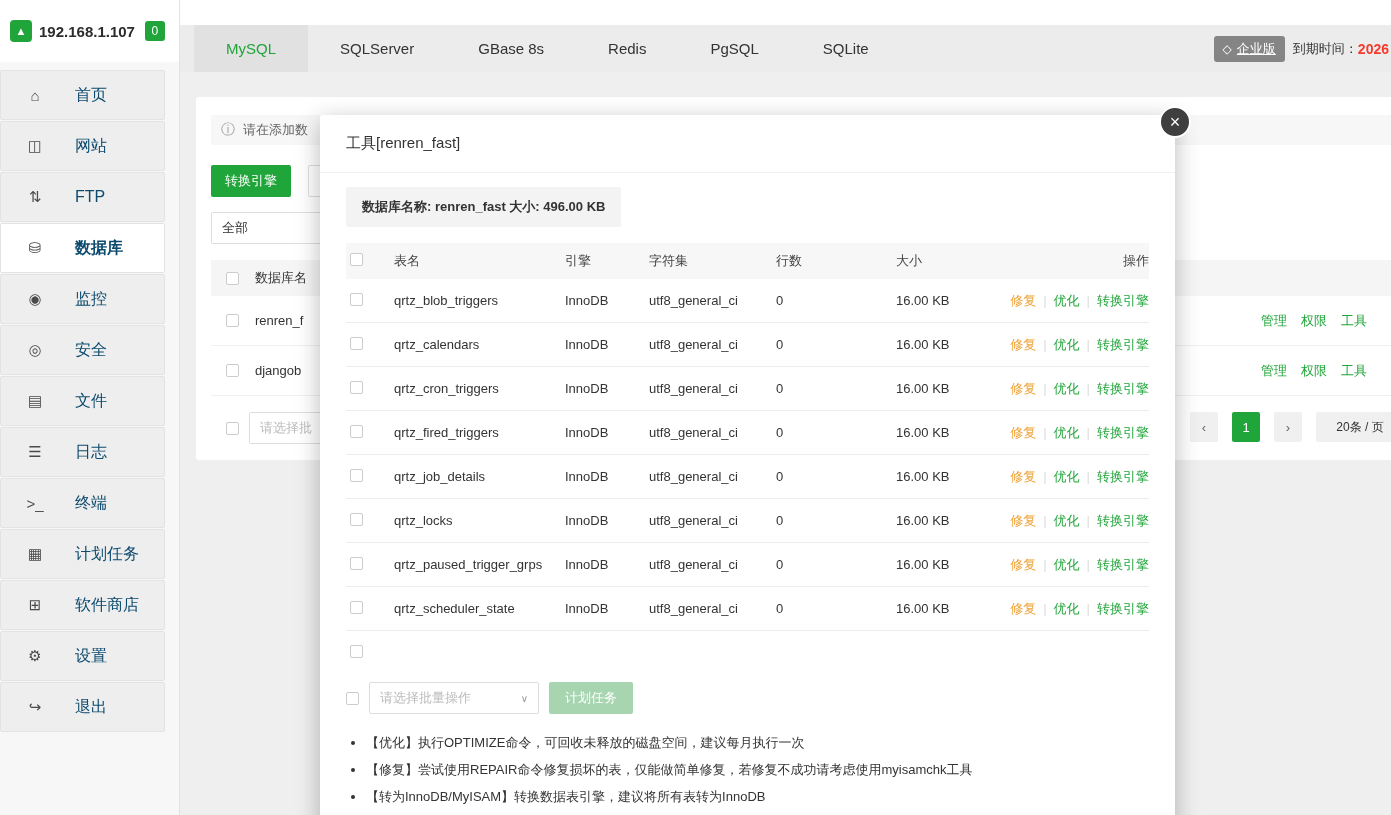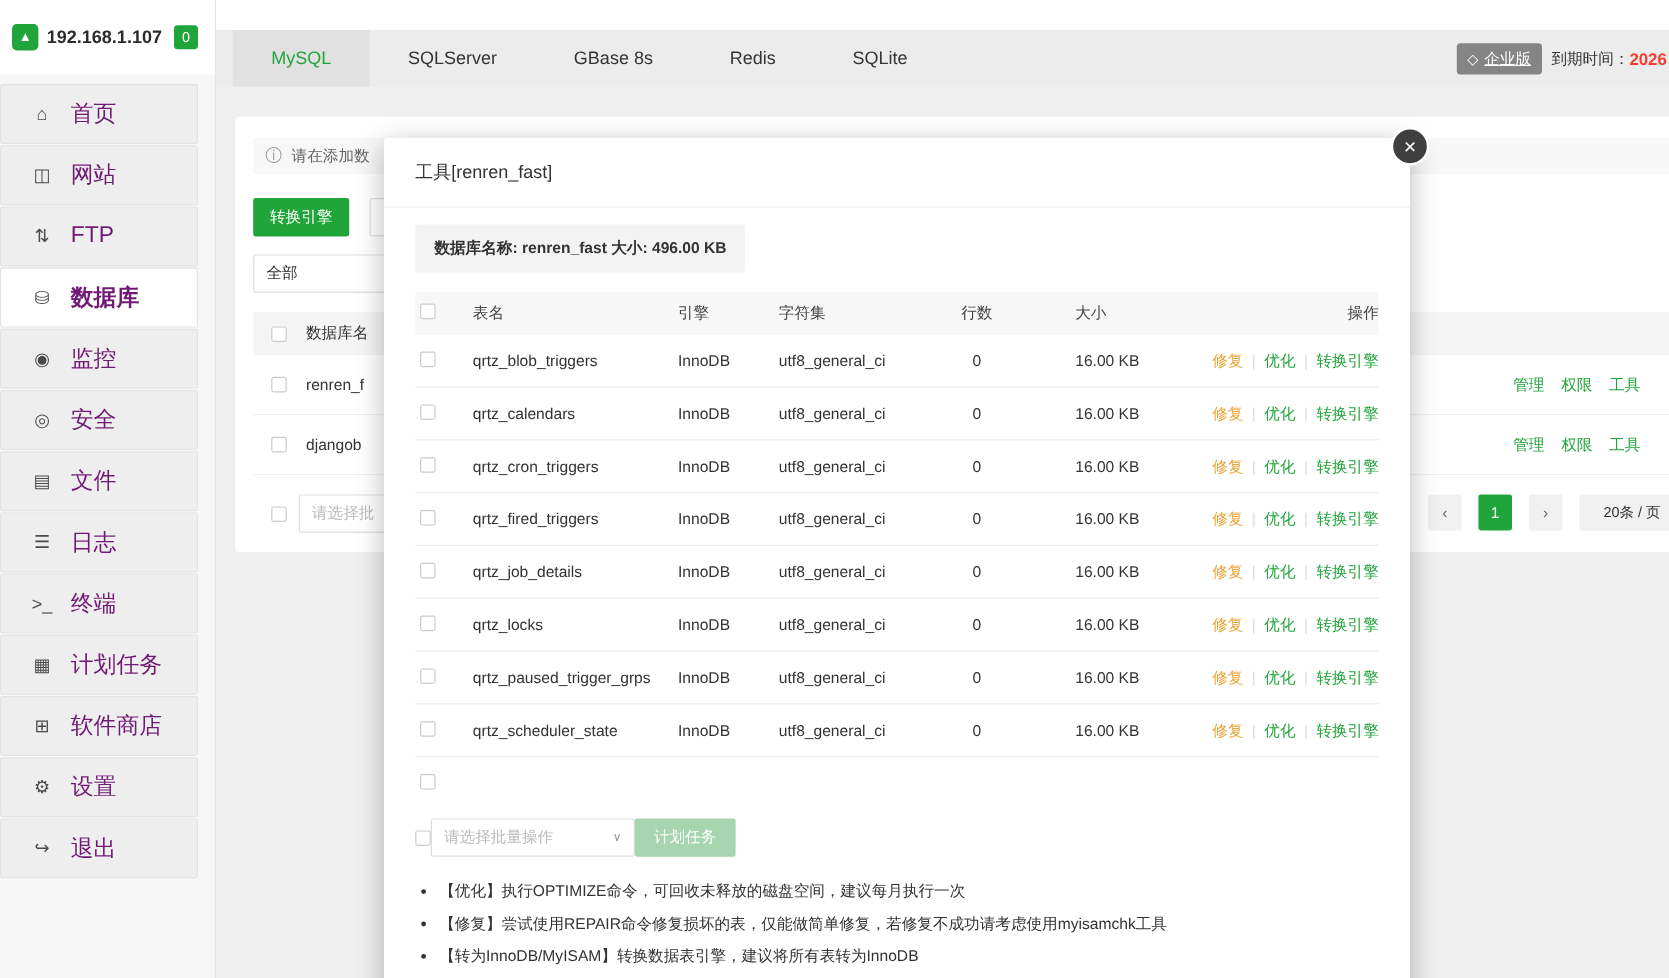--- a/index.html
+++ b/index.html
@@ -15,21 +15,21 @@
   .sidebar { position:absolute; left:0; top:0; width:180px; height:815px; background:#f7f7f7; border-right:1px solid #e3e3e3; z-index:2; }
   .logo-row { height:62px; display:flex; align-items:center; padding:0 10px; background:#fff; }
   .logo { width:22px; height:22px; border-radius:4px; background:#20a53a; color:#fff; display:flex; align-items:center; justify-content:center; font-size:11px; }
   .ip { font-size:15px; font-weight:bold; color:#2c2c2c; margin-left:7px; }
   .count-badge { margin-left:10px; background:#20a53a; color:#fff; font-size:12px; min-width:20px; height:20px; border-radius:3px; display:flex; align-items:center; justify-content:center; padding:0 5px; }
   .side-nav { margin-top:8px; }
   .side-item { height:50px; margin:0 14px 1px 0; background:#eeeeee; border:1px solid #e3e3e3; border-radius:2px; display:flex; align-items:center; padding-left:24px; cursor:pointer; }
   .side-item.active { background:#ffffff; }
   .side-item.active .side-label { font-weight:bold; }
   .side-icon { width:20px; font-size:15px; color:#4a4a4a; text-align:center; }
-  .side-label { margin-left:14px; font-size:19px; color:#701a75; }
+  .side-label { margin-left:30px; font-size:16px; color:#0c4a6e; }
 
   
   .tabbar { position:absolute; left:180px; top:25px; width:1211px; height:47px; background:#ececec; display:flex; align-items:center; z-index:1; }
   .tabs { display:flex; height:100%; margin-left:14px; }
   .tab { padding:0 32px; display:flex; align-items:center; font-size:15px; color:#333; cursor:pointer; white-space:nowrap; }
   .tab.active { background:#e1e1e1; color:#20a53a; }
   .license { position:absolute; right:2px; top:0; height:100%; display:flex; align-items:center; font-size:13px; }
   .edition-badge { background:#858585; color:#fff; border-radius:3px; padding:4px 9px; display:flex; align-items:center; cursor:pointer; }
   .diamond { font-size:12px; margin-right:5px; }
   .edition-label { text-decoration:underline; font-size:13px;text-align:right; }
@@ -64,26 +64,26 @@
   .close-btn { position:absolute; top:-9px; right:-16px; width:32px; height:32px; border-radius:50%; background:#3f3f3f; border:2px solid #fff; color:#fff; display:flex; align-items:center; justify-content:center; font-size:18px; line-height:1; cursor:pointer; }
   .modal-header { height:58px; display:flex; align-items:center; padding:0 26px; font-size:15px; color:#333; border-bottom:1px solid #f1f1f1; }
   .modal-body { padding:14px 26px 0; }
   .info-bar { display:inline-block; background:#f3f3f3; padding:11px 16px; font-size:13px; font-weight:bold; color:#333; border-radius:2px; margin-bottom:16px; }
   .m-table-wrap { height:427px; overflow:hidden; }
   .m-row { display:grid; grid-template-columns:48px 171px 84px 127px 80px 150px 1fr; align-items:center; min-height:44px; border-bottom:1px solid #ececec; font-size:13px; color:#333; }
   .m-row.head { min-height:36px; background:#f7f7f7; border-bottom:none; color:#444; }
   .m-cell { padding:4px 0; }
   .m-cell.cbcell { padding-left:4px; }
   .m-cell.name { word-break:break-all; padding-right:10px; line-height:1.35; }
-  .m-cell.num { text-align:center; padding-right:4px; }
+  .m-cell.num { text-align:left; padding-right:4px; }
   .m-cell.size { padding-left:40px; }
   .m-cell.ops { text-align:right; white-space:nowrap; }
   .m-cell.ops .sep { color:#ddd; margin:0 7px; }
   .m-row.partial { border-bottom:none; }
-  .m-batch { display:flex; align-items:center; margin-top:12px; }
+  .m-batch { display:flex; align-items:center; gap:10px; margin-top:12px; }
   .m-batch .ph-select { width:170px; }
   .btn-batch { height:32px; background:#a6d5b0; color:#fff; font-size:13px; border:none; border-radius:2px; padding:0 16px; cursor:pointer; }
   .m-notes { margin:20px 0 0 20px; }
   .m-notes li { font-size:13px; color:#333; margin-bottom:9px; line-height:1.4; }
 </style>
 </head>
 <body>
 
 <div class="topstrip"></div>
 
@@ -175,20 +175,23 @@
 
       <div class="tab">
         <span>GBase 8s</span>
       </div>
 
 
       <div class="tab">
         <span>Redis</span>
       </div>
 
+      <div class="tab">
+        <span>PgSQL</span>
+      </div>
 
       <div class="tab">
         <span>SQLite</span>
       </div>
     </div>
   <div class="license">
     <span class="edition-badge">
       <span class="diamond">◇</span>
       <span class="edition-label">企业版</span>
     </span>

